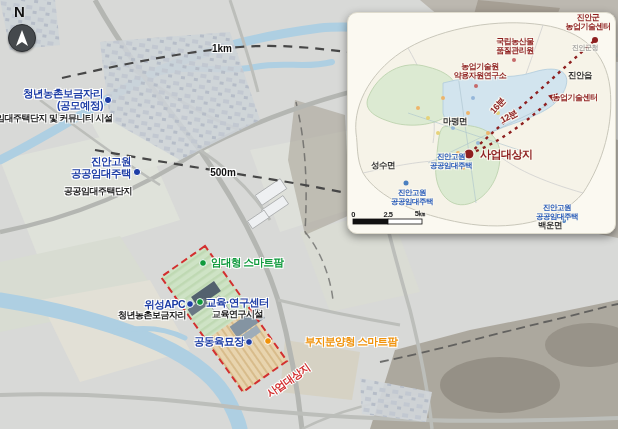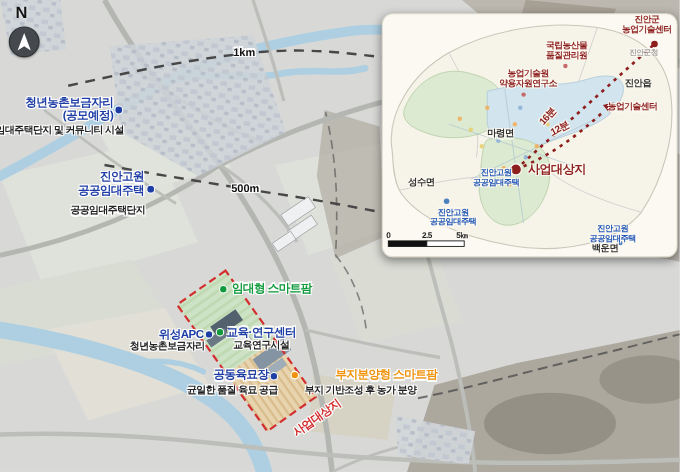--- a/index.html
+++ b/index.html
@@ -171,24 +171,22 @@
 
   <div class="abs lbl green vctr" style="left:211px;top:262px;">임대형 스마트팜</div>
 
   <div class="abs lbl blue vctr tar" style="right:433px;top:304px;">위성APC</div>
   <div class="abs desc vctr tar" style="right:432px;top:315px;">청년농촌보금자리</div>
 
   <div class="abs lbl blue vctr" style="left:206px;top:302px;text-align:center;">교육·연구센터</div>
   <div class="abs desc vctr" style="left:212px;top:314px;">교육연구시설</div>
 
   <div class="abs lbl blue vctr tar" style="right:374px;top:341px;">공동육묘장</div>
-  <div class="abs desc vctr" style="left:170px;top:355px;">균일한 품질 육묘 공급</div>
 
   <div class="abs lbl orange vctr" style="left:275px;top:341px;margin-left:30px;">부지분양형 스마트팜</div>
-  <div class="abs desc vctr" style="left:277px;top:355px;">부지 기반조성 후 농가 분양</div>
 
   <div class="abs lbl red" style="left:288px;top:380px;transform:translate(-50%,-50%) rotate(-35deg);font-size:10.5px;">사업대상지</div>
 
   <div class="abs" id="inset">
     <svg width="269" height="222" viewBox="0 0 269 222" style="position:absolute;left:0;top:0;">
       <g>
         <path d="M8,120 C5,90 25,55 60,35 C95,15 150,5 195,12 C235,18 258,40 262,75 C266,110 255,150 235,180 C210,210 160,218 115,210 C70,202 30,185 15,160 C8,145 10,132 8,120 Z" fill="#f6f3e8" stroke="#c9c7ba" stroke-width="1"></path>
         <path d="M60,35 C80,70 90,100 85,130" fill="none" stroke="#cfcfcf" stroke-width="0.8"></path>
         <path d="M195,12 C182,50 172,80 162,100" fill="none" stroke="#cfcfcf" stroke-width="0.8"></path>
         <path d="M235,180 C200,170 170,158 150,142" fill="none" stroke="#cfcfcf" stroke-width="0.8"></path>

